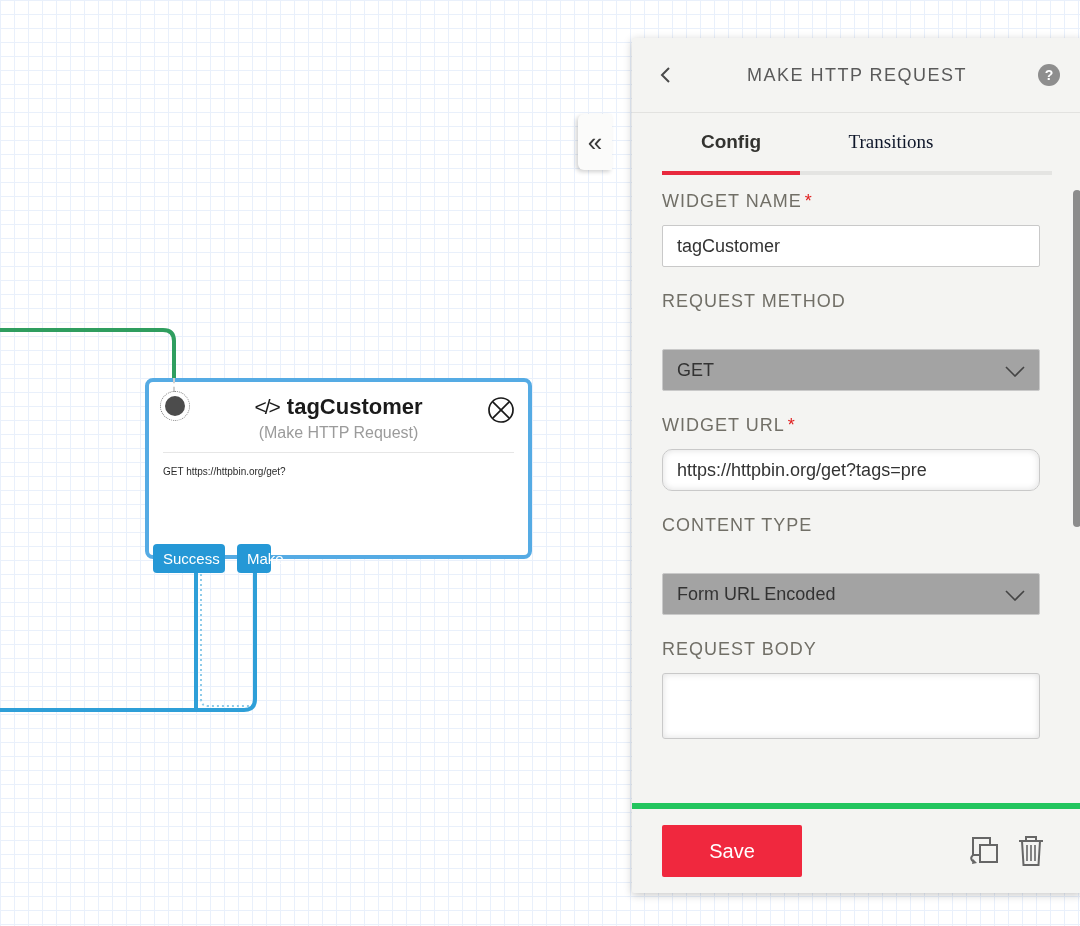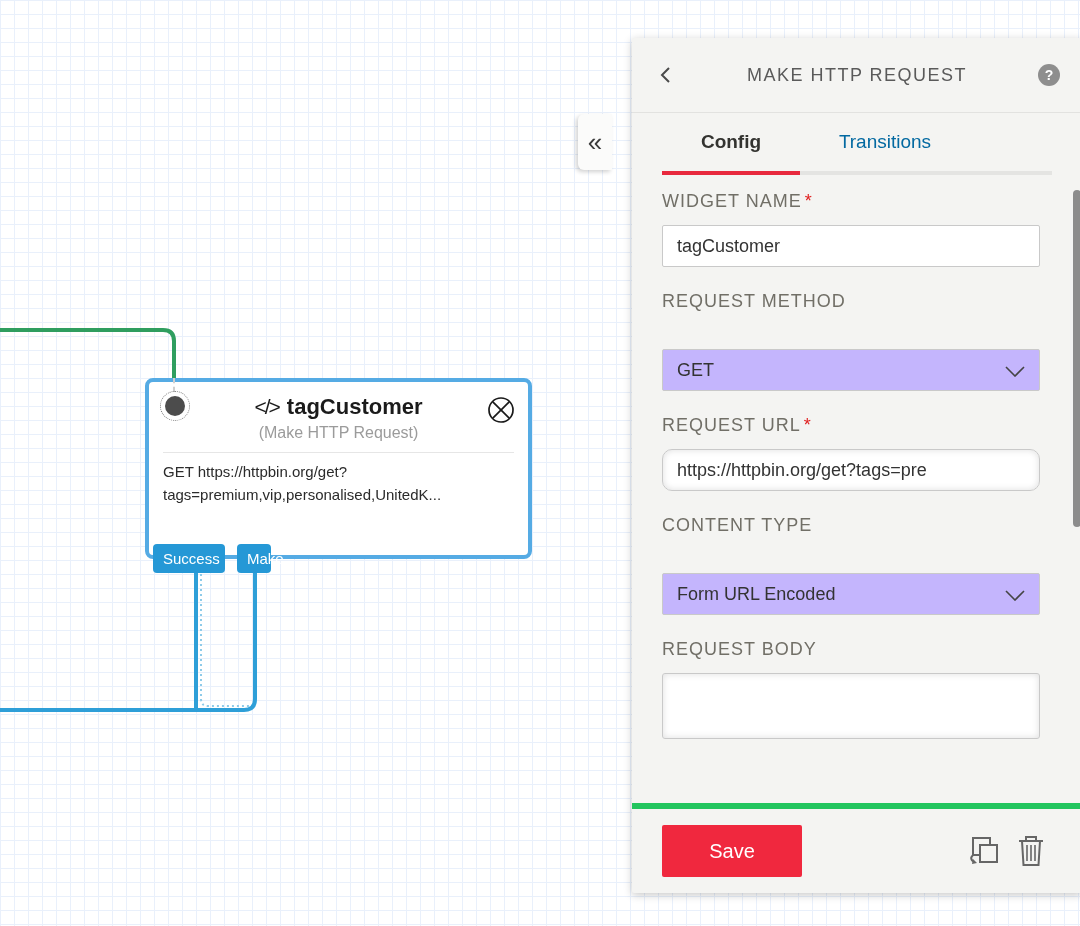--- a/index.html
+++ b/index.html
@@ -28,21 +28,21 @@
     display:flex; align-items:center; justify-content:center; }
   .conn-dot-inner { width:20px; height:20px; border-radius:50%; background:#4c4c4c; }
   .widget-head { display:flex; align-items:center; justify-content:center;
     margin-top:12px; gap:8px; }
   .code-glyph { font-size:21px; color:#1b1b1b; letter-spacing:-2px; }
   .widget-title { font-size:22px; font-weight:bold; color:#1b1b1b; }
   .widget-close { position:absolute; right:13px; top:14px; width:28px; height:28px;
     cursor:pointer; }
   .widget-sub { text-align:center; font-size:16px; color:#9b9b9b; margin-top:4px; }
   .widget-divider { height:1px; background:#e6e6e6; margin:10px 14px 0 14px; }
-  .widget-body { padding:7px 14px 0 14px; font-size:15px; color:#2b2b2b;
+  .widget-body { padding:7px 14px 0 14px; font-size:10px; color:#2b2b2b;
     line-height:23px; }
   .t-btn { position:absolute; top:162px; height:29px; background:#2598d6;
     color:#ffffff; font-size:15px; border:none; border-radius:4px;
     padding:0 10px; cursor:pointer; z-index:3; }
   .t-btn.success { left:4px; width:72px; }
   .t-btn.fail { left:88px; width:34px; }
 
   
   .collapse-tab {
     position:absolute; left:578px; top:114px; width:34px; height:56px;
@@ -63,38 +63,38 @@
     display:flex; align-items:center; justify-content:center; }
   .panel-title { font-size:18px; color:#5a5a5a; letter-spacing:1.5px; }
   .back-btn { position:absolute; left:24px; top:27px; width:20px; height:20px;
     cursor:pointer; }
   .help-btn { position:absolute; right:22px; top:64px; width:22px; height:22px;
     border-radius:50%; background:#8e8e8e; color:#ffffff; font-size:14px;
     font-weight:bold; display:flex; align-items:center; justify-content:center;
     cursor:pointer; top:26px; }
 
   .tabs { position:relative; margin:0 30px; height:62px; }
-  .tabs-row { display:flex; padding-top:18px; }
+  .tabs-row { display:flex; padding-top:18px;gap:6px; }
   .tab { text-align:center; font-size:19px; cursor:pointer; }
   .tab.active { width:138px; color:#333330; font-weight:bold; }
-  .tab.inactive { width:150px; margin-left:10px; color:#0369a1; }
+  .tab.inactive { width:150px; margin-left:10px; color:#0f172a;font-family:Liberation Serif, serif; }
   .tab-underline { position:absolute; bottom:0; left:0; width:390px; height:4px;
     background:#e4e4e2; }
   .tab-underline .red { position:absolute; left:0; top:0; width:138px; height:4px;
     background:#e8293e; }
 
   .panel-body { padding:16px 32px 0 30px; }
   .f-label { font-size:18px; color:#716f67; letter-spacing:1px; margin-bottom:13px; }
   .f-label .req { color:#e02020; margin-left:3px; }
   .f-group { margin-bottom:24px; }
   .text-input { width:378px; height:42px; background:#ffffff;
     border:1px solid #c9c9c9; border-radius:2px; font-size:18px; color:#333;
     padding:0 14px; font-family:"Liberation Sans", sans-serif; }
   .glow { border-radius:10px; box-shadow:inset 0 0 7px rgba(0,0,0,0.13); }
-  .select-box { position:relative; width:378px; height:42px; background:#c4b5fd;
+  .select-box { position:relative; width:378px; height:42px; background:#a3a3a3;
     border:1px solid #c9c9c9; border-radius:2px; cursor:pointer;
     display:flex; align-items:center; padding:0 14px;margin-top:37px; }
   .select-value { font-size:18px; color:#333; }
   .select-box svg { position:absolute; right:14px; top:16px; }
   .body-area { width:378px; height:66px; background:#ffffff;
     border:1px solid #c9c9c9; border-radius:3px;
     box-shadow:inset 0 0 7px rgba(0,0,0,0.13); resize:none;
     font-family:"Liberation Sans", sans-serif; font-size:16px; padding:8px 12px; }
 
   .scroll-thumb { position:absolute; right:1px; top:152px; width:8px; height:337px;
@@ -133,21 +133,20 @@
       <svg width="28" height="28" viewBox="0 0 28 28">
         <circle cx="14" cy="14" r="12" fill="none" stroke="#1a1a1a" stroke-width="1.7"></circle>
         <line x1="5.8" y1="5.8" x2="22.2" y2="22.2" stroke="#1a1a1a" stroke-width="1.7"></line>
         <line x1="22.2" y1="5.8" x2="5.8" y2="22.2" stroke="#1a1a1a" stroke-width="1.7"></line>
       </svg>
     </div>
     <div class="widget-sub">(Make HTTP Request)</div>
     <div class="widget-divider"></div>
     <div class="widget-body">
       <div>GET https://httpbin.org/get?</div>
-      <div>tags=premium,vip,personalised,UnitedK...</div>
     </div>
     <button class="t-btn success">Success</button>
     <button class="t-btn fail">Make</button>
   </div>
 
   <div class="collapse-tab">
     <span>«</span>
   </div>
 
   <div class="panel">
@@ -183,21 +182,21 @@
         <div class="f-label">REQUEST METHOD</div>
         <div class="select-box">
           <span class="select-value">GET</span>
           <svg width="20" height="11" viewBox="0 0 20 11">
             <polyline points="1,1 10,10 19,1" fill="none" stroke="#444" stroke-width="1.6"></polyline>
           </svg>
         </div>
       </div>
 
       <div class="f-group">
-        <div class="f-label"><span>REQUEST URL</span><span class="req">*</span></div>
+        <div class="f-label"><span>WIDGET URL</span><span class="req">*</span></div>
         <input class="text-input glow" type="text" value="https://httpbin.org/get?tags=pre" style="">
       </div>
 
       <div class="f-group">
         <div class="f-label">CONTENT TYPE</div>
         <div class="select-box">
           <span class="select-value">Form URL Encoded</span>
           <svg width="20" height="11" viewBox="0 0 20 11">
             <polyline points="1,1 10,10 19,1" fill="none" stroke="#444" stroke-width="1.6"></polyline>
           </svg>

